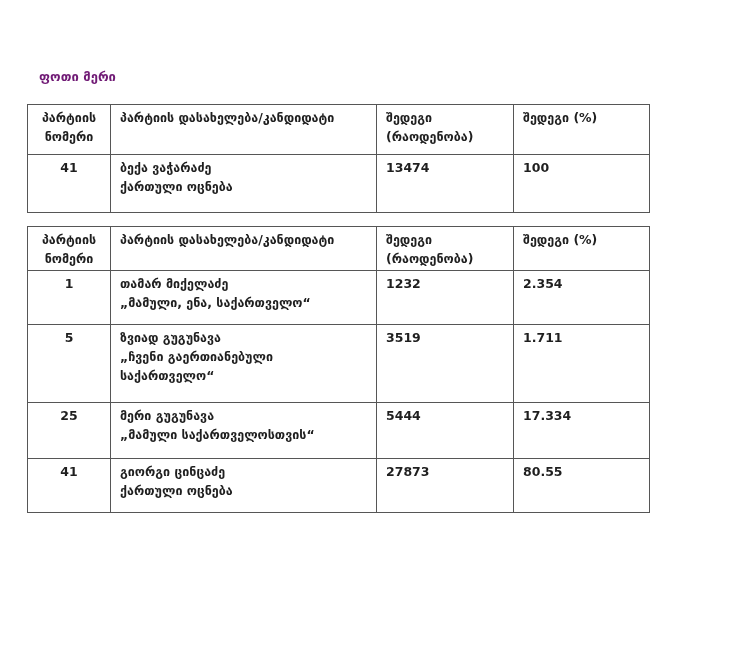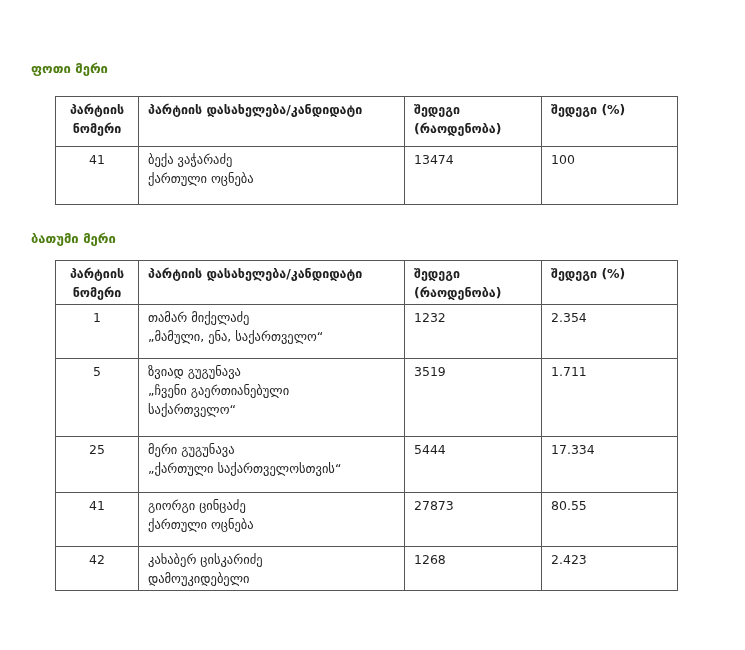--- a/index.html
+++ b/index.html
@@ -14,47 +14,46 @@
     font-family: "DejaVu Sans", "Liberation Sans", sans-serif;
     color: #1f1f1f;
   }
   .page {
     padding: 57px 0 0 27px;
   }
   .section-title {
     font-size: 13px;
     font-weight: bold;
     line-height: 16px;
-    color: #4d7c0f;
-    margin: 4px;
+    color: #701a75;
+    margin: 12px;
   }
   .title-batumi {
     margin-top: 26px;
   }
   table.results {
     border-collapse: collapse;
     table-layout: fixed;
     width: 622px;
     margin-top: 19px;
-    margin-left: 28px;
   }
   table.results.t2 {
     margin-top: 13px;
   }
   col.c-num    { width: 83px; }
   col.c-name   { width: 266px; }
   col.c-votes  { width: 137px; }
   col.c-pct    { width: 136px; }
   th, td {
     border: 1px solid #565656;
     vertical-align: top;
     padding: 3px 9px 2px 9px;
     font-size: 12.5px;
     line-height: 19px;
-    font-weight: normal;
+    font-weight: bold;
     text-align: left;
     overflow: hidden;
   }
   th {
     font-weight: bold;
     white-space: pre-line;
   }
   td.num, th.num {
     text-align: center;
     padding-left: 2px;
@@ -102,21 +101,20 @@
         <td class="name">
           <div class="candidate">ბექა ვაჭარაძე</div>
           <div class="party">ქართული ოცნება</div>
         </td>
         <td>13474</td>
         <td>100</td>
       </tr>
     </tbody>
   </table>
 
-  <h2 class="section-title title-batumi">ბათუმი მერი</h2>
 
   <table class="results t2">
     <colgroup>
       <col class="c-num">
         <col class="c-name">
         <col class="c-votes">
         <col class="c-pct">
     </colgroup>
     <tbody>
       <tr class="t2-head">
@@ -146,41 +144,32 @@
 საქართველო“</div>
         </td>
         <td>3519</td>
         <td>1.711</td>
       </tr>
 
       <tr class="t2-r2">
         <td class="num">25</td>
         <td class="name">
           <div class="candidate">მერი გუგუნავა</div>
-          <div class="party">„ქართული საქართველოსთვის“</div>
+          <div class="party">„მამული საქართველოსთვის“</div>
         </td>
         <td>5444</td>
         <td>17.334</td>
       </tr>
 
       <tr class="t2-r3">
         <td class="num">41</td>
         <td class="name">
           <div class="candidate">გიორგი ცინცაძე</div>
           <div class="party">ქართული ოცნება</div>
         </td>
         <td>27873</td>
         <td>80.55</td>
       </tr>
 
-      <tr class="t2-r4">
-        <td class="num">42</td>
-        <td class="name">
-          <div class="candidate">კახაბერ ცისკარიძე</div>
-          <div class="party">დამოუკიდებელი</div>
-        </td>
-        <td>1268</td>
-        <td>2.423</td>
-      </tr>
     </tbody>
   </table>
 
 </div>
 
 </body></html>

